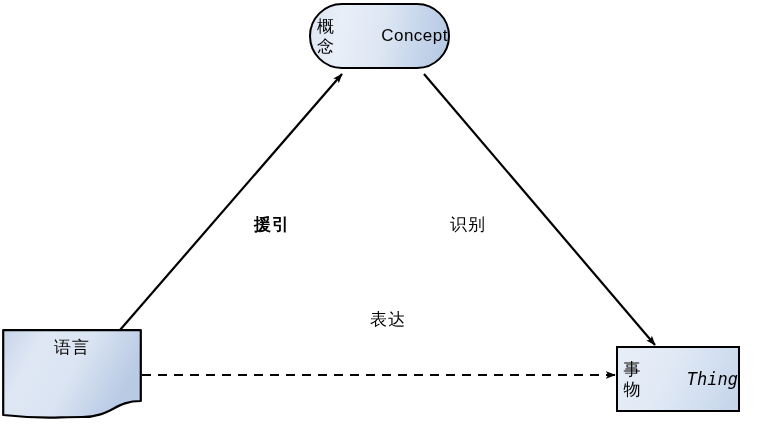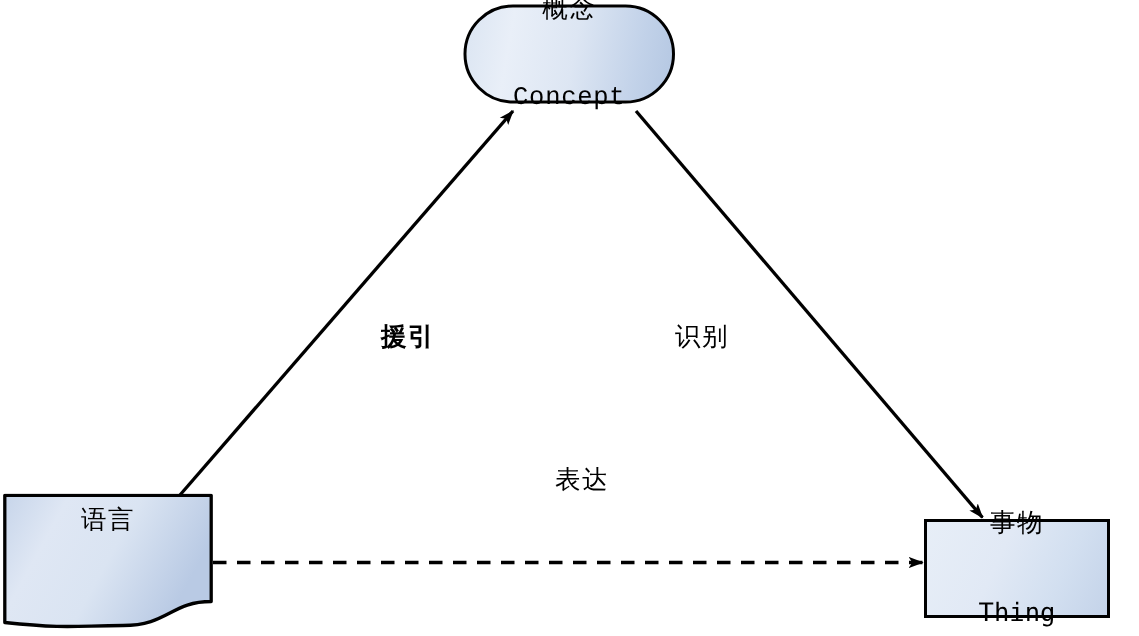--- a/index.html
+++ b/index.html
@@ -22,42 +22,42 @@
     left: 0;
     top: 0;
     width: 759px;
     height: 424px;
     pointer-events: none;
   }
   .node {
     position: absolute;
     box-sizing: border-box;
     display: flex;
-    flex-direction: column;
     align-items: center;
     justify-content: center;
     color: #000000;
     text-align: center;
     line-height: 1.18;
     gap: 40px;
   }
   .node-cn {
     font-family: "DejaVu Sans", sans-serif;
     font-size: 17px;
     letter-spacing: 1px;
   }
   .node-en {
-    font-family: Liberation Mono, monospace;
+    font-family: Liberation Sans, sans-serif;
     font-size: 17px;
     letter-spacing: 0.5px;
   }
   .node-en-mono {
     font-family: "DejaVu Sans Mono", monospace;
     font-size: 17px;
     letter-spacing: 0px;
+    font-style: italic;
   }
 
   
   #node-concept {
     left: 309px;
     top: 3px;
     width: 141px;
     height: 66px;
     border: 2px solid #000000;
     border-radius: 33px;

